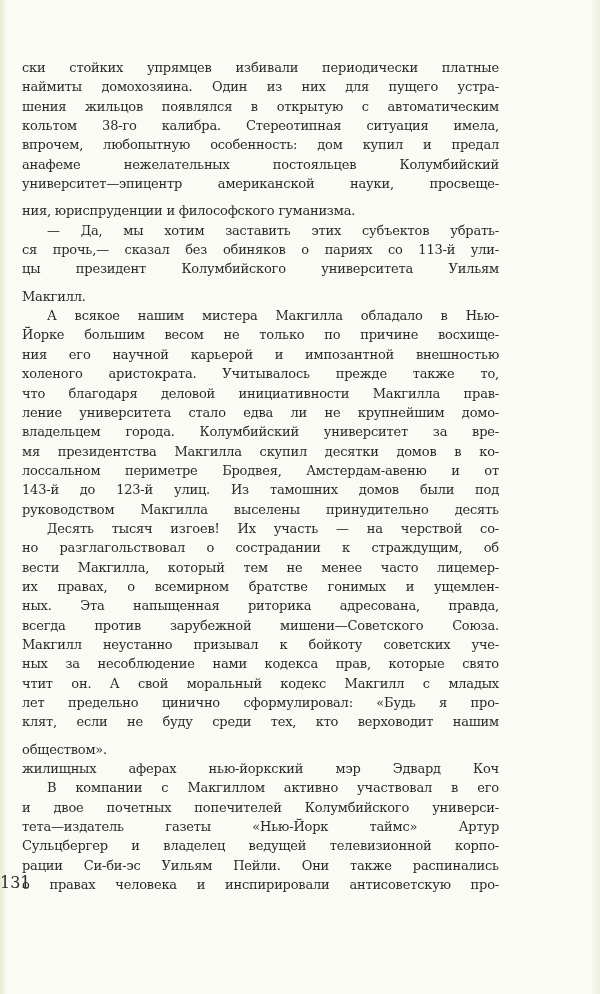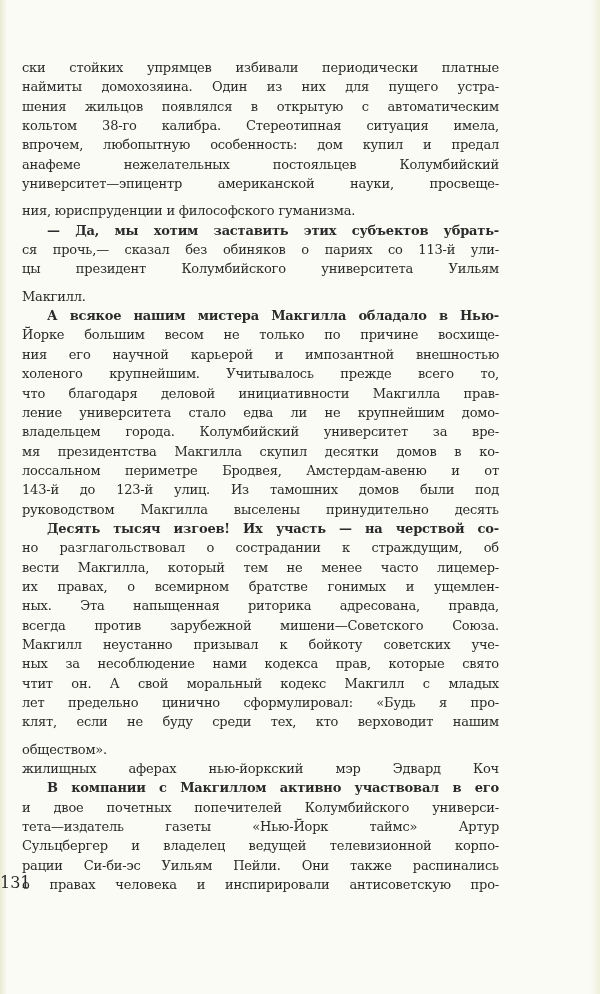--- a/index.html
+++ b/index.html
@@ -41,21 +41,20 @@
       text-align: justify;
       text-align-last: justify;
       letter-spacing: -0.2px;
     }
     .line.last {
       text-align-last: left;
       margin-top: 8px;
     }
     .line.indent {
       padding-left: 25px;
-      font-weight: bold;
     }
     .page-number {
       position: absolute;
       left: 0;
       width: 520px;
       top: 873px;
       font-size: 16px;
     }
   </style>
 </head>
@@ -81,21 +80,21 @@
     <div class="line indent">— Да, мы хотим заставить этих субъектов убрать-</div>
     <div class="line">ся прочь,— сказал без обиняков о париях со 113-й ули-</div>
     <div class="line">цы президент Колумбийского университета Уильям</div>
     <div class="line last">Макгилл.</div>
   </div>
 
   <div>
     <div class="line indent">А всякое нашим мистера Макгилла обладало в Нью-</div>
     <div class="line">Йорке большим весом не только по причине восхище-</div>
     <div class="line">ния его научной карьерой и импозантной внешностью</div>
-    <div class="line">холеного крупнейшим. Учитывалось прежде всего то,</div>
+    <div class="line">холеного аристократа. Учитывалось прежде также то,</div>
     <div class="line">что благодаря деловой инициативности Макгилла прав-</div>
     <div class="line">ление университета стало едва ли не крупнейшим домо-</div>
     <div class="line">владельцем города. Колумбийский университет за вре-</div>
     <div class="line">мя президентства Макгилла скупил десятки домов в ко-</div>
     <div class="line">лоссальном периметре Бродвея, Амстердам-авеню и от</div>
     <div class="line">143-й до 123-й улиц. Из тамошних домов были под</div>
     <div class="line">руководством Макгилла выселены принудительно десять</div>
   </div>
 
   <div>

